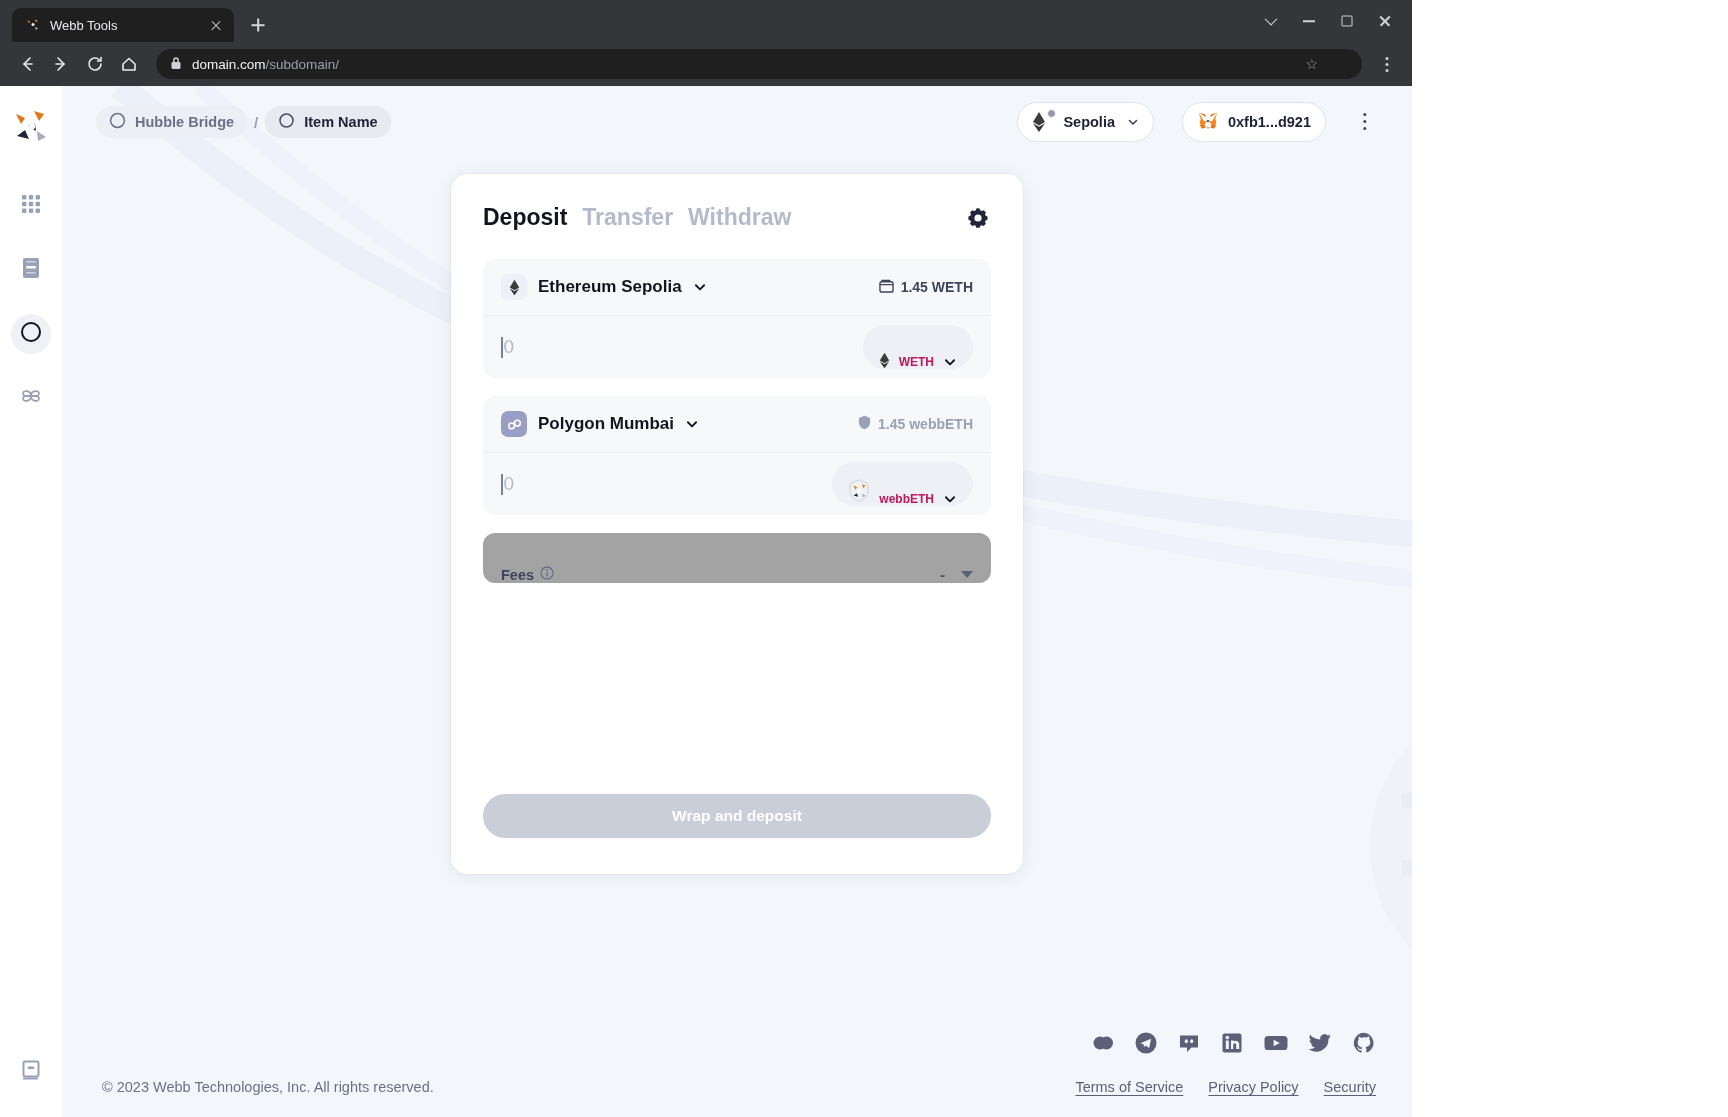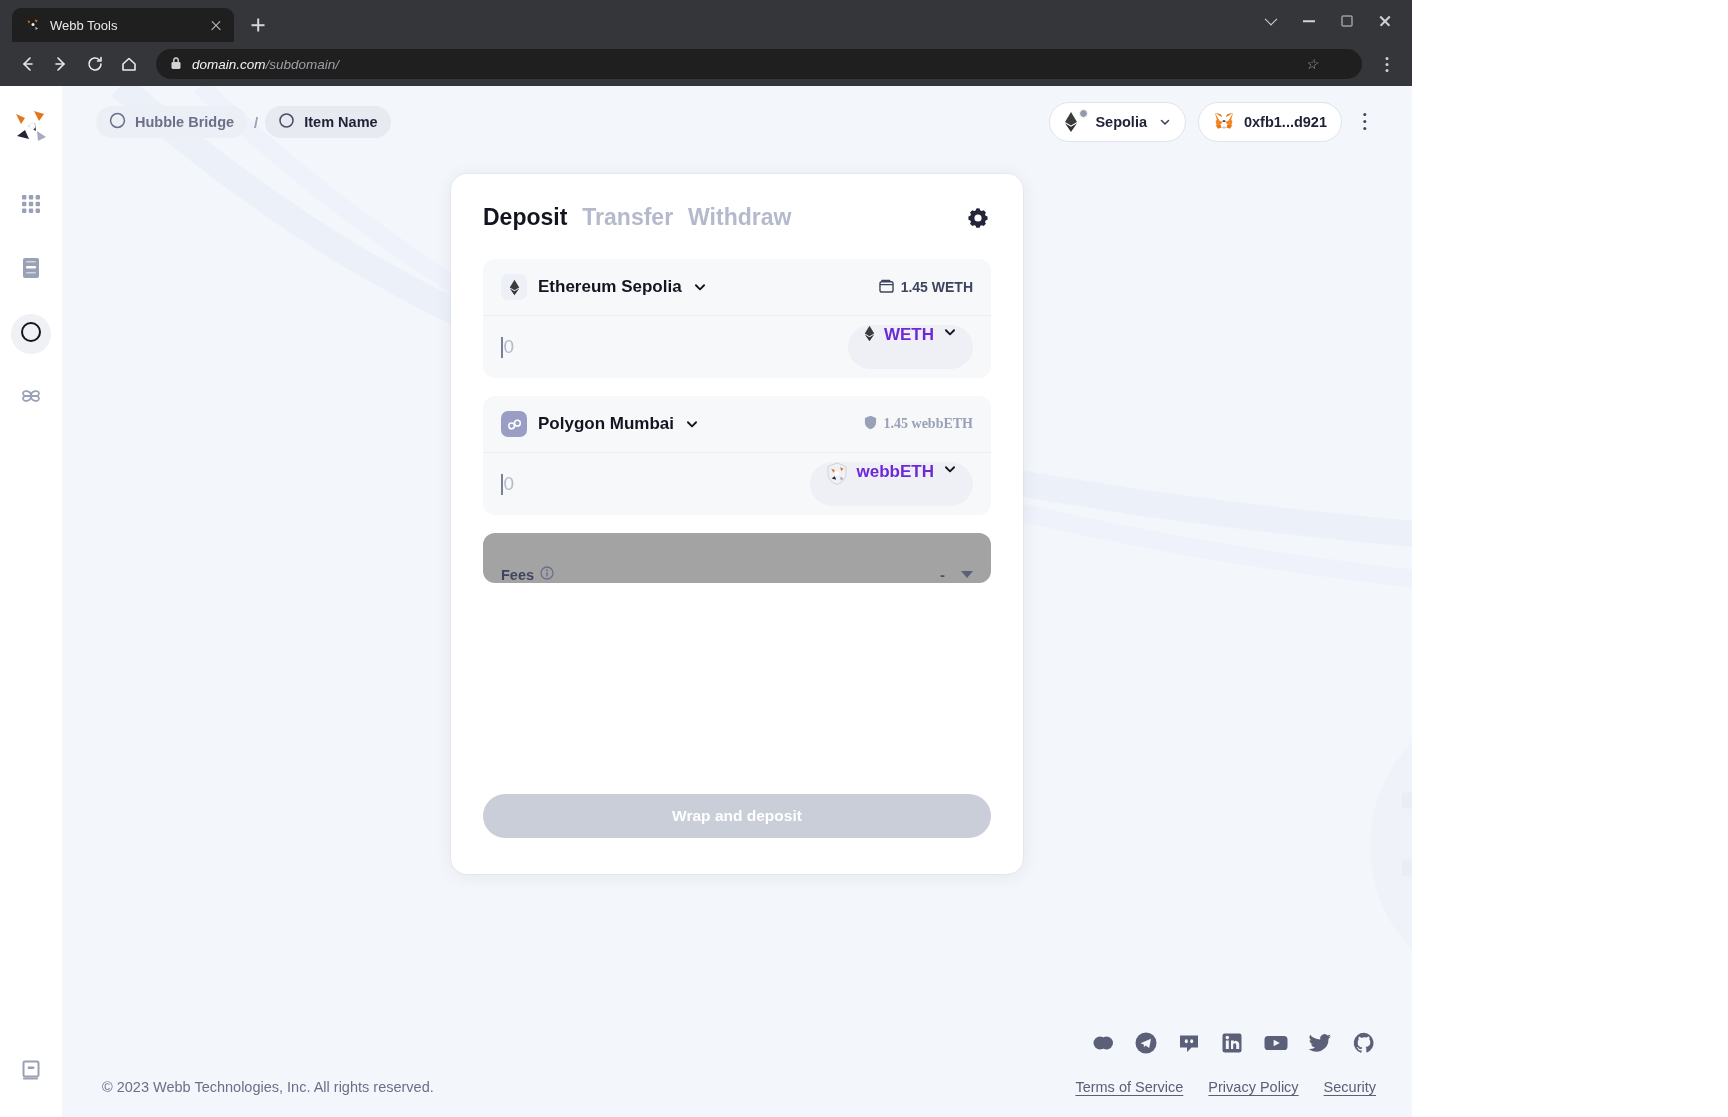--- a/index.html
+++ b/index.html
@@ -49,21 +49,21 @@
   .wc.max i {
     width: 11px; height: 11px; background: none; border: 1.5px solid #cfd2d6; border-radius: 1px;
     transform: translate(-50%,-50%);
   }
   .wc.close i { width: 13px; height: 1.5px; transform-origin: center; }
   .wc.close i:nth-child(1) { transform: translate(-50%,-50%) rotate(45deg); }
   .wc.close i:nth-child(2) { transform: translate(-50%,-50%) rotate(-45deg); }
 
   .toolbar {
     height: 44px; background: #35363a; display: flex; align-items: center; gap: 4px;
-    padding: 0 12px; flex: 0 0 44px; font-style: italic;
+    padding: 0 12px; flex: 0 0 44px;
   }
   .navbtn { width: 30px; height: 30px; position: relative; flex: 0 0 30px; }
   .omnibox {
     flex: 1; height: 30px; background: #1f1f20; border-radius: 15px; display: flex;
     align-items: center; gap: 10px; padding: 0 14px; margin: 0 8px; color: #e8eaed;
     font-size: 13.5px; position: relative;
   }
   .omnibox .host { color: #f1f3f4; }
   .omnibox .path { color: #9aa0a6; }
   .star { position: absolute; right: 44px; color: #9aa0a6; font-size: 14px; }
@@ -104,21 +104,21 @@
   }
   .breadcrumb { display: flex; align-items: center; gap: 6px; }
   .crumb {
     display: flex; align-items: center; gap: 9px; padding: 6px 13px; border-radius: 20px;
     font-size: 14.5px; font-weight: 700; color: #3a3e5c;
   }
   .crumb.muted { background: #eceff5; color: #6b7089; font-weight: 700; }
   .crumb.active { background: #e7eaf1; color: #1f2136; }
   .crumb-sep { color: #9aa0b5; font-size: 15px; font-weight: 700; padding: 0 1px; }
 
-  .topright { margin-left: auto; display: flex; align-items: center; gap: 12px; text-align: center; }
+  .topright { margin-left: auto; display: flex; align-items: center; gap: 28px; text-align: center; }
   .chip {
     height: 40px; border: 1.3px solid #dfe3ec; background: #ffffff; border-radius: 22px;
     display: flex; align-items: center; gap: 9px; padding: 0 14px; font-size: 14.5px;
     font-weight: 700; color: #1f2136;
   }
   .chip .chev { margin-left: 3px; }
   .chain-ico { width: 22px; height: 22px; position: relative; }
   .dot-status {
     position: absolute; right: -2px; top: -2px; width: 9px; height: 9px; border-radius: 50%;
     background: #9299ad; border: 1.5px solid #fff;
@@ -147,29 +147,29 @@
 
   .panel { background: #f7f8fa; border-radius: 12px; overflow: hidden; }
   .panel + .panel { margin-top: 18px; }
   .panel-row {
     height: 57px; display: flex; align-items: center; padding: 0 18px;
   }
   .panel-row.head { border-bottom: 1px solid #ebedf2; gap: 48px; }
   .sel { display: flex; align-items: center; gap: 11px; font-size: 17px; font-weight: 700; color: #12141f; }
   .tokenbadge { width: 26px; height: 26px; border-radius: 7px; display: flex; align-items: center; justify-content: center; }
   .bal { margin-left: auto; display: flex; align-items: center; gap: 7px; font-size: 14px; font-weight: 700; color: #3f445e; }
-  .bal.muted { color: #9aa0b5; font-family: Liberation Serif, serif; }
+  .bal.muted { color: #9aa0b5; }
   .panel-row.input { height: 62px; }
   .amount {
     font-size: 19px; color: #b5b9cc; font-weight: 400; display: flex; align-items: center;
   }
   .caret { display: inline-block; width: 1.6px; height: 21px; background: #7b8099; margin-right: 1px; }
   .tokensel {
     margin-left: auto; height: 44px; background: #eef0f5; border-radius: 22px; display: flex;
-    align-items: flex-start; gap: 9px; padding: 0 16px; font-size: 17px; font-weight: 700; color: #6d28d9;
+    align-items: flex-end; gap: 9px; padding: 0 16px; font-size: 12px; font-weight: 700; color: #be185d;
   }
   .fees {
     margin-top: 18px; background: #a3a3a3; border-radius: 12px; height: 50px; display: flex;
     align-items: flex-end; padding: 0 18px;
   }
   .fees-lbl { font-size: 14.5px; font-weight: 700; color: #3f445e; display: flex; align-items: center; gap: 6px; }
   .fees-val { margin-left: auto; display: flex; align-items: center; gap: 16px; color: #4a4f68; font-size: 15px; font-weight: 700; }
   .tri { width: 0; height: 0; border-left: 6px solid transparent; border-right: 6px solid transparent; border-top: 7px solid #5b6078; }
   .cta {
     margin-top: auto; margin-bottom: 36px; height: 44px; border-radius: 22px; background: #c9ced8;

